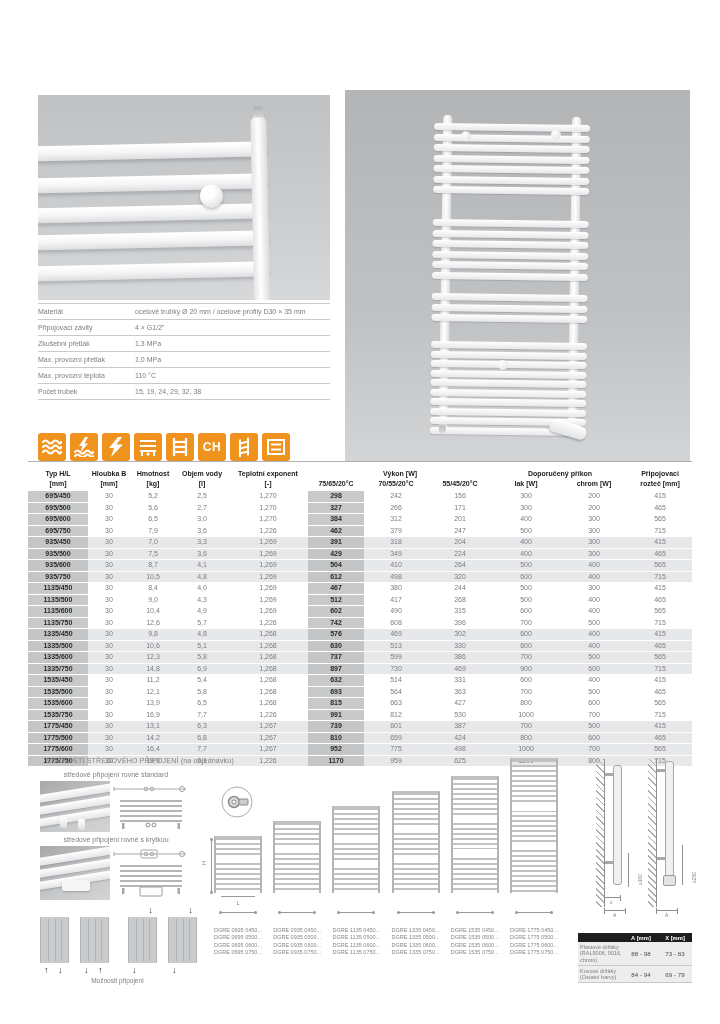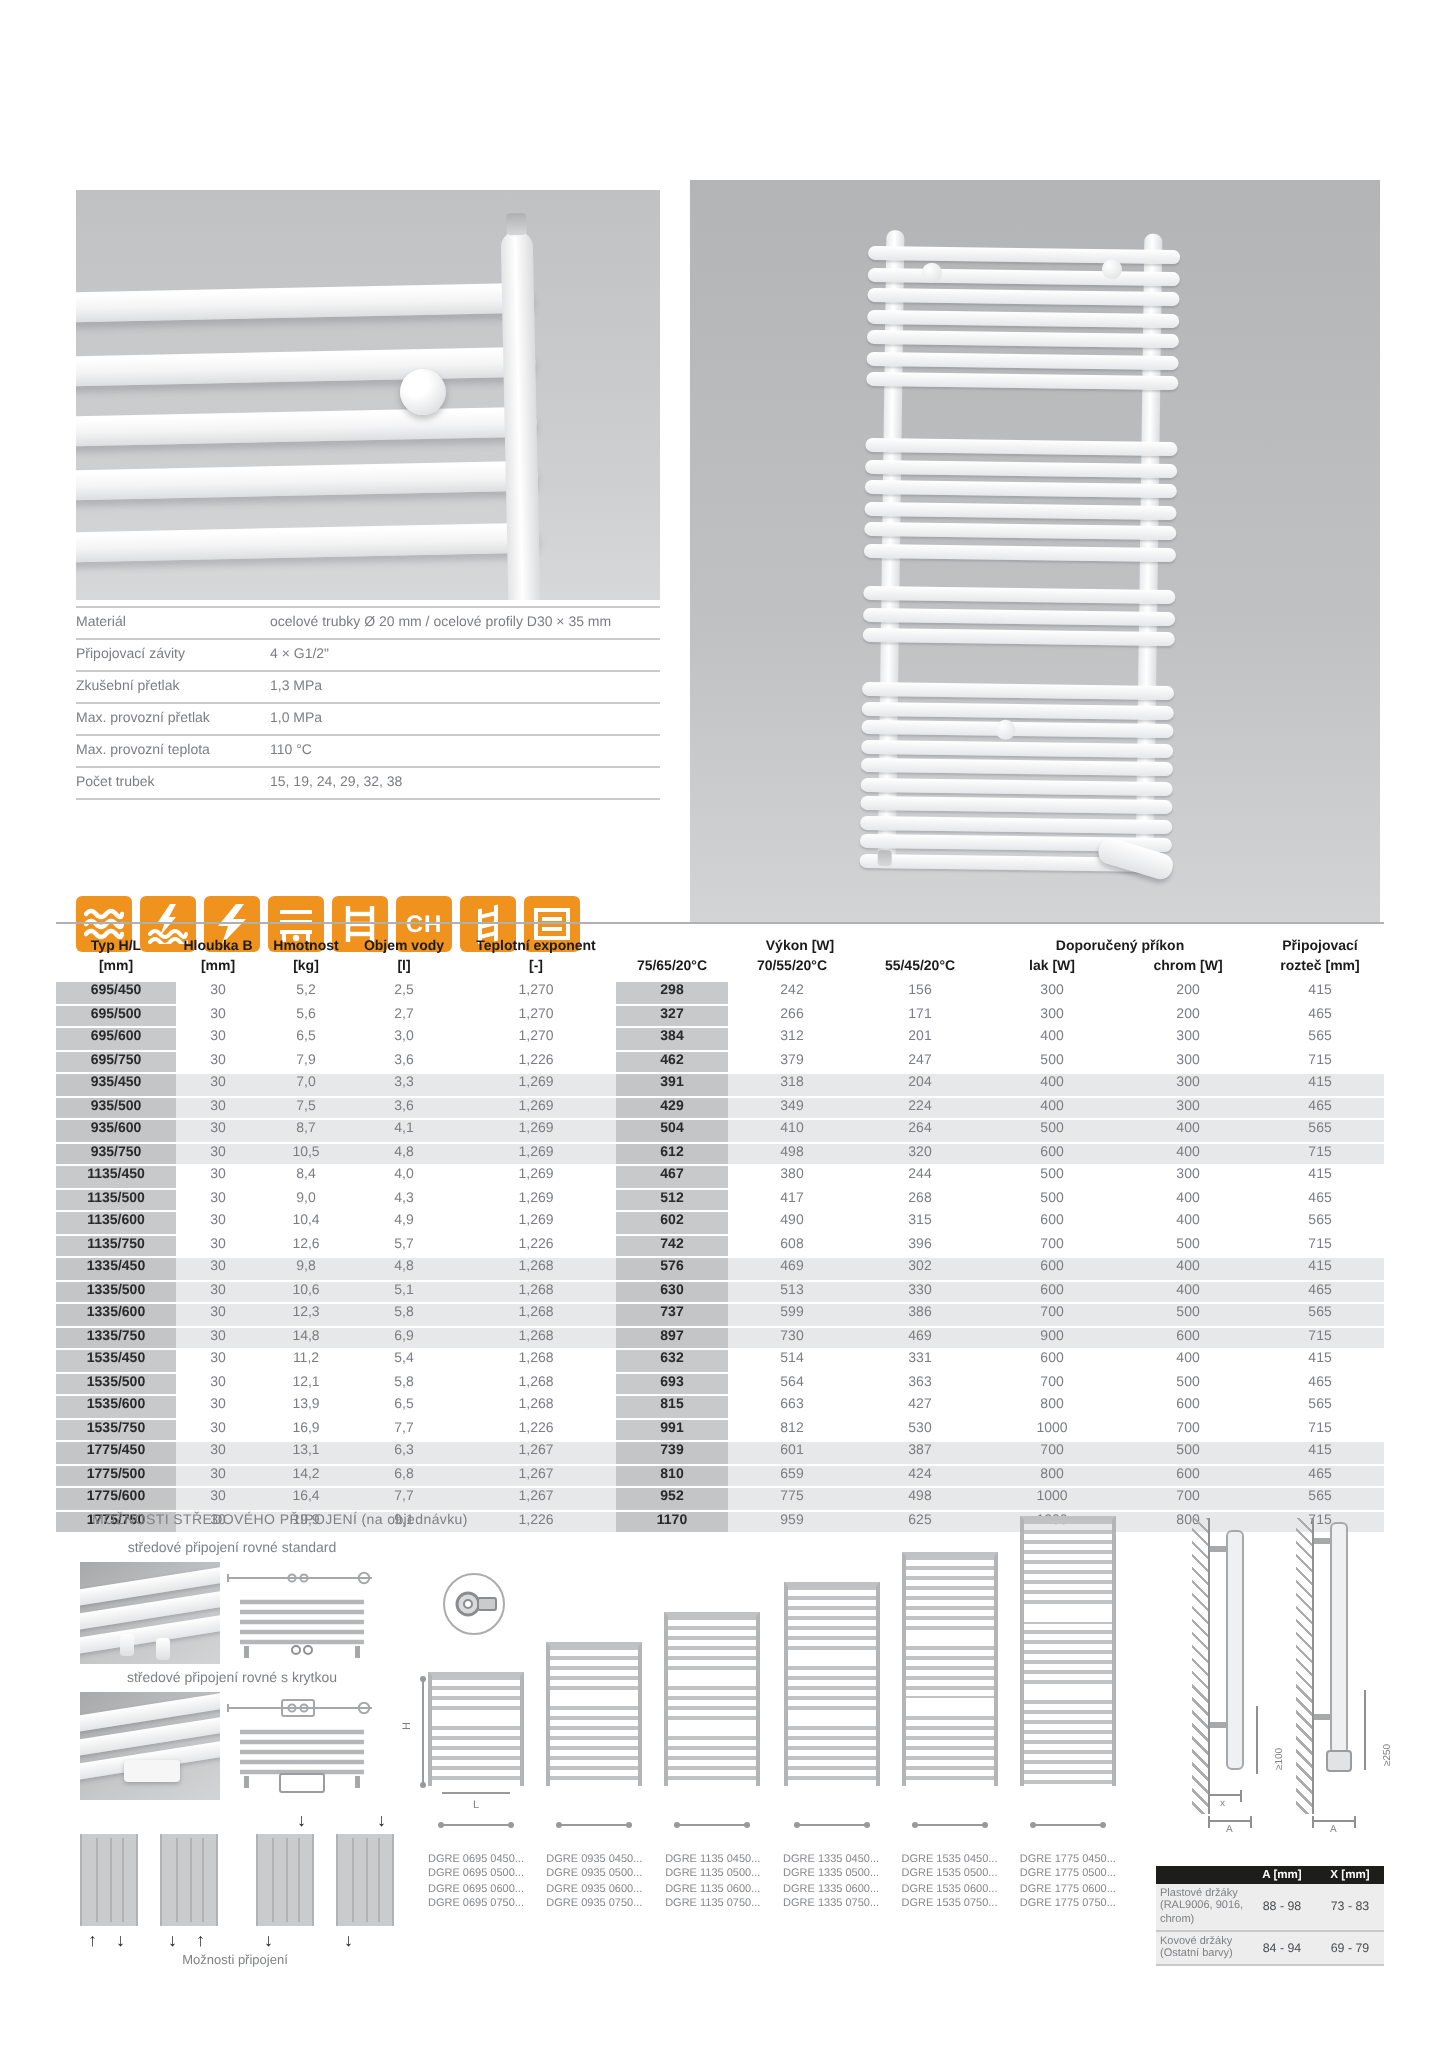--- a/index.html
+++ b/index.html
@@ -24,21 +24,21 @@
   .fitting{position:absolute;width:7px;height:8px;background:linear-gradient(180deg,#b9bbbd,#d8d9db);border-radius:2px;}
 
   
   #spec-table{left:38px;top:303px;width:292px;font-size:7px;line-height:8px;color:#7b7d80;}
   .spec-row{display:flex;height:15px;align-items:center;border-top:1px solid #c9cacb;}
   .spec-row:last-child{border-bottom:1px solid #c9cacb;}
   .spec-label{width:97px;flex:none;}
   .spec-value{flex:1;}
 
   
-  #icon-row{left:38px;top:448px;display:flex;gap:4px;}
+  #icon-row{left:38px;top:433px;display:flex;gap:4px;}
   .oicon{width:28px;height:28px;border-radius:3px;background:#f0931e;display:flex;align-items:center;justify-content:center;color:#fff;}
   .oicon svg{display:block;}
   .ch-text{font-size:12px;font-weight:bold;letter-spacing:.5px;}
 
   
   #main-table{left:28px;top:461px;width:664px;}
   table{border-collapse:collapse;table-layout:fixed;width:664px;font-size:7px;}
   thead th{font-weight:bold;color:#1b1b1b;text-align:center;padding:0;vertical-align:bottom;line-height:9px;}
   thead tr.h1 th{padding-top:4px;height:12px;border-top:1px solid #aeb0b2;}
   thead tr.h2 th{height:10px;padding-bottom:2px;}

